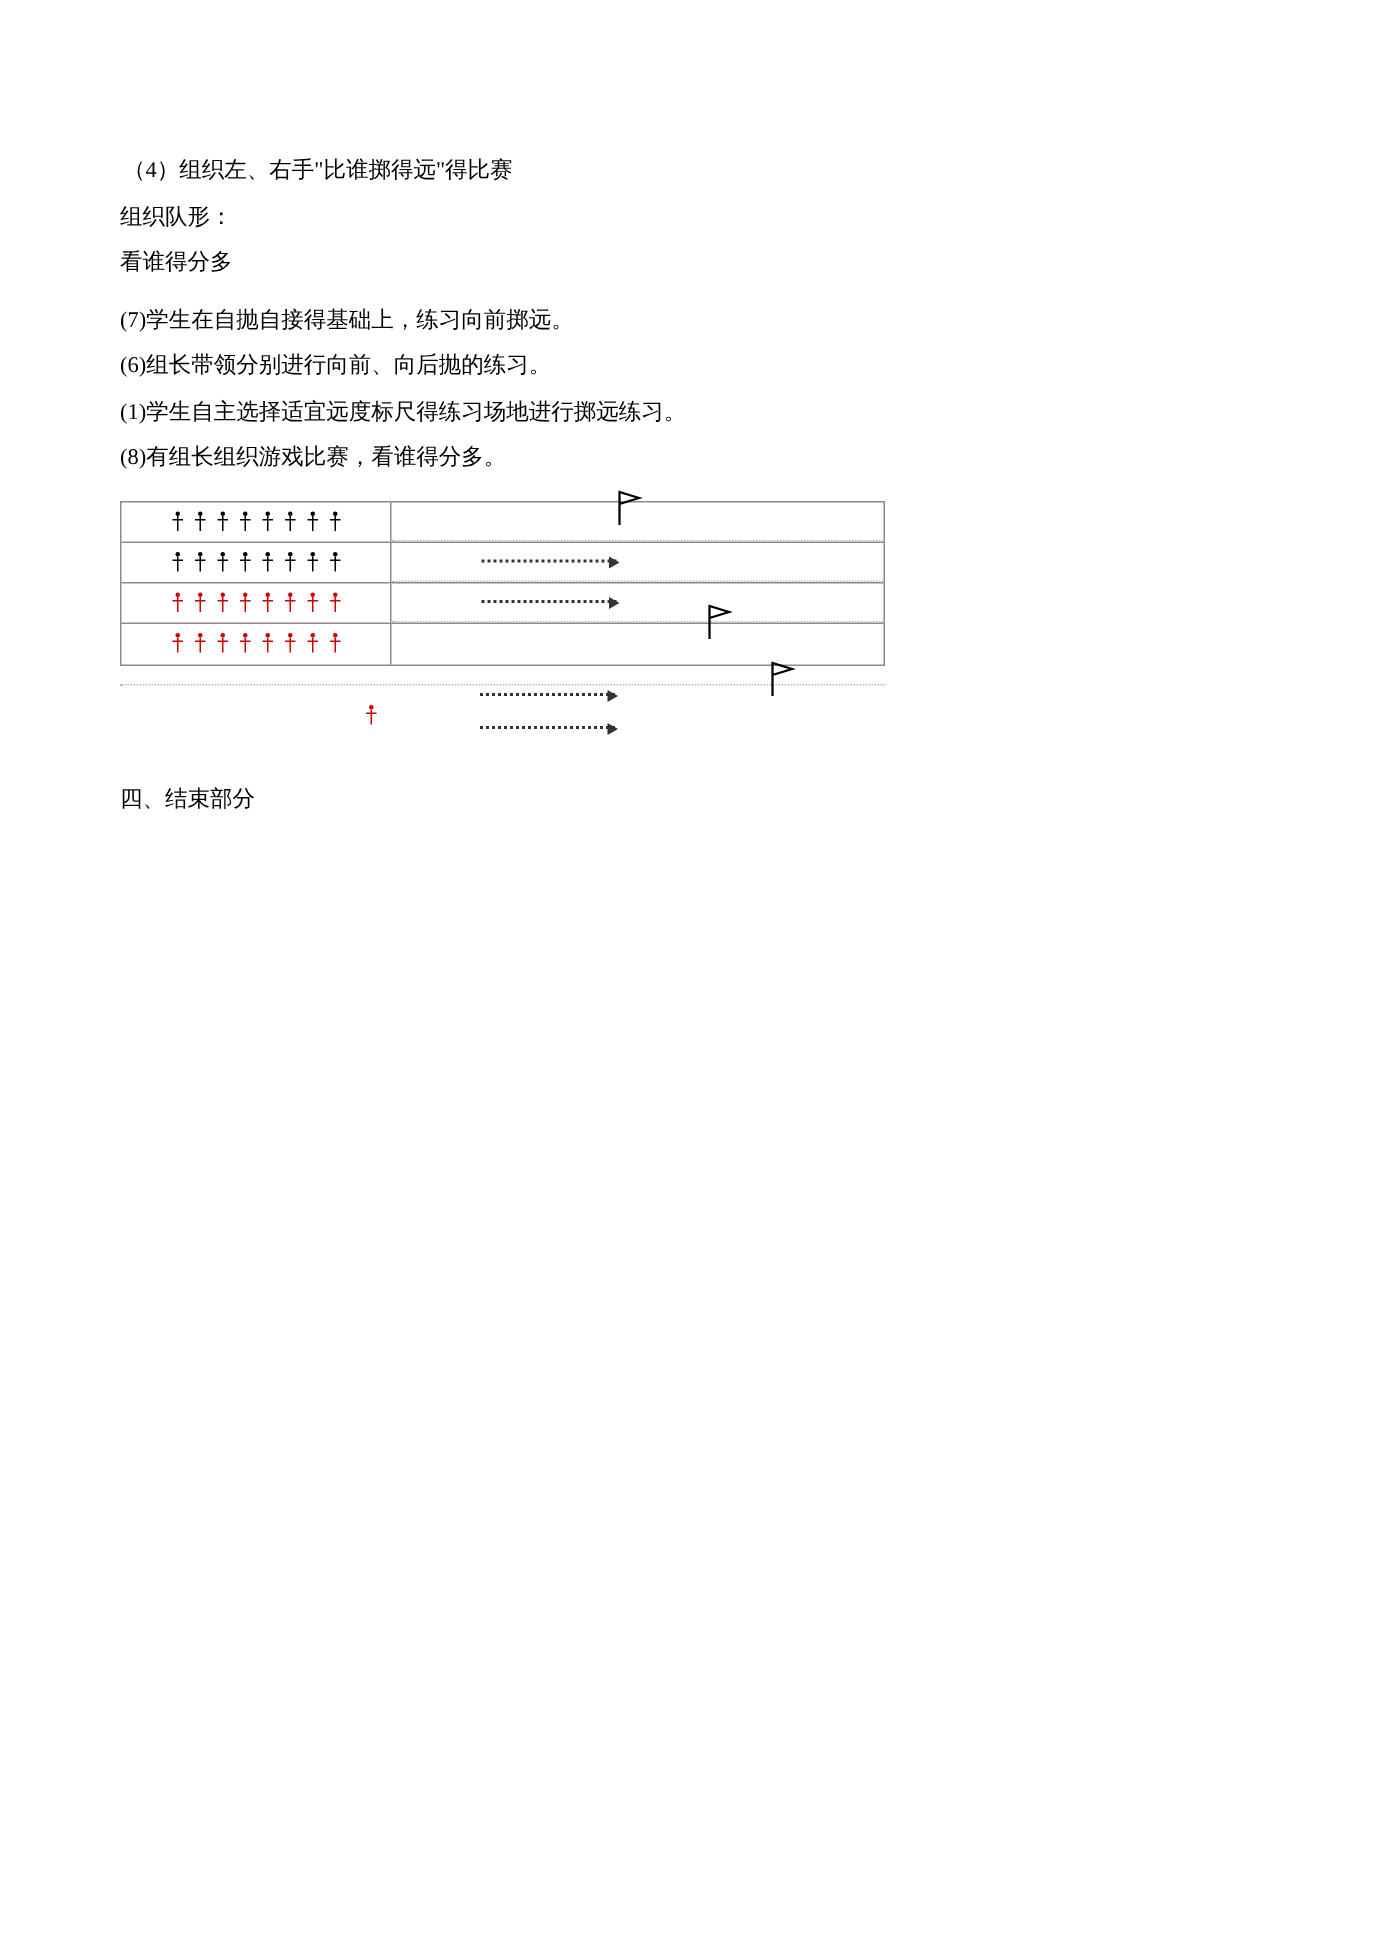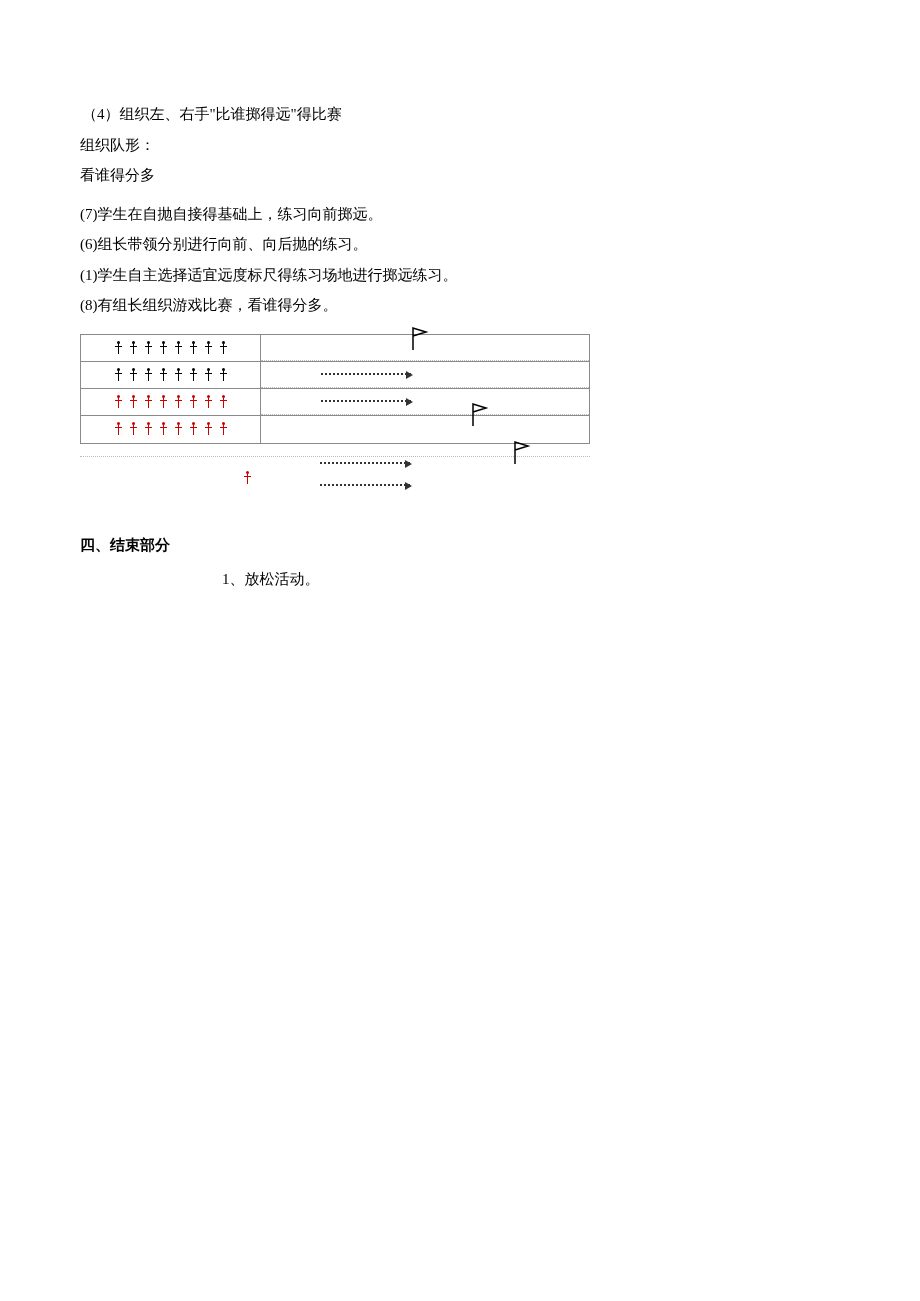--- a/index.html
+++ b/index.html
@@ -7,21 +7,21 @@
       width: 920px;
       height: 1301px;
       background: #fff;
       font-family: "SimSun", "宋体", serif;
       font-size: 15px;
       color: #000;
       padding: 100px 80px 80px 80px;
       line-height: 1.9;
     }
     .block { margin-bottom: 2px; }
-    .heading { margin-top: 32px; margin-bottom: 6px; font-weight: bold; }
+    .heading { margin-top: 20px; margin-bottom: 6px; }
     .line { display: block; }
     .indent-small { padding-left: 2px; }
     .diagram-wrap {
       margin: 14px 0 10px 0;
       position: relative;
       width: 520px;
       height: 165px;
     }
     .diagram-box {
       position: absolute;
@@ -330,16 +330,13 @@
     <svg width="22" height="24" viewBox="0 0 22 24">
         <path d="M3 24 L3 2 L16 6 L3 10" fill="none" stroke="#000" stroke-width="1.5"></path>
       </svg>
   </span>
 </div>
 
 <div class="heading">
     <span class="line">四、结束部分</span>
   </div>
 <div class="section4-list">
-  <div class="block">
-      <span class="line">1、放松活动。</span>
-    </div>
 </div>
 
 </body></html>

